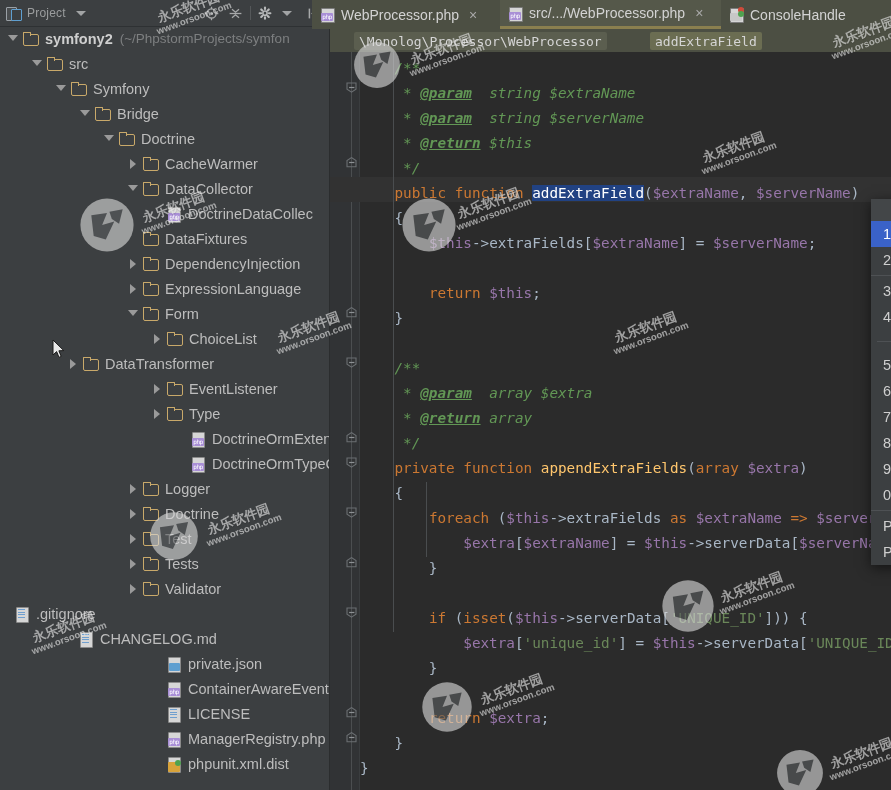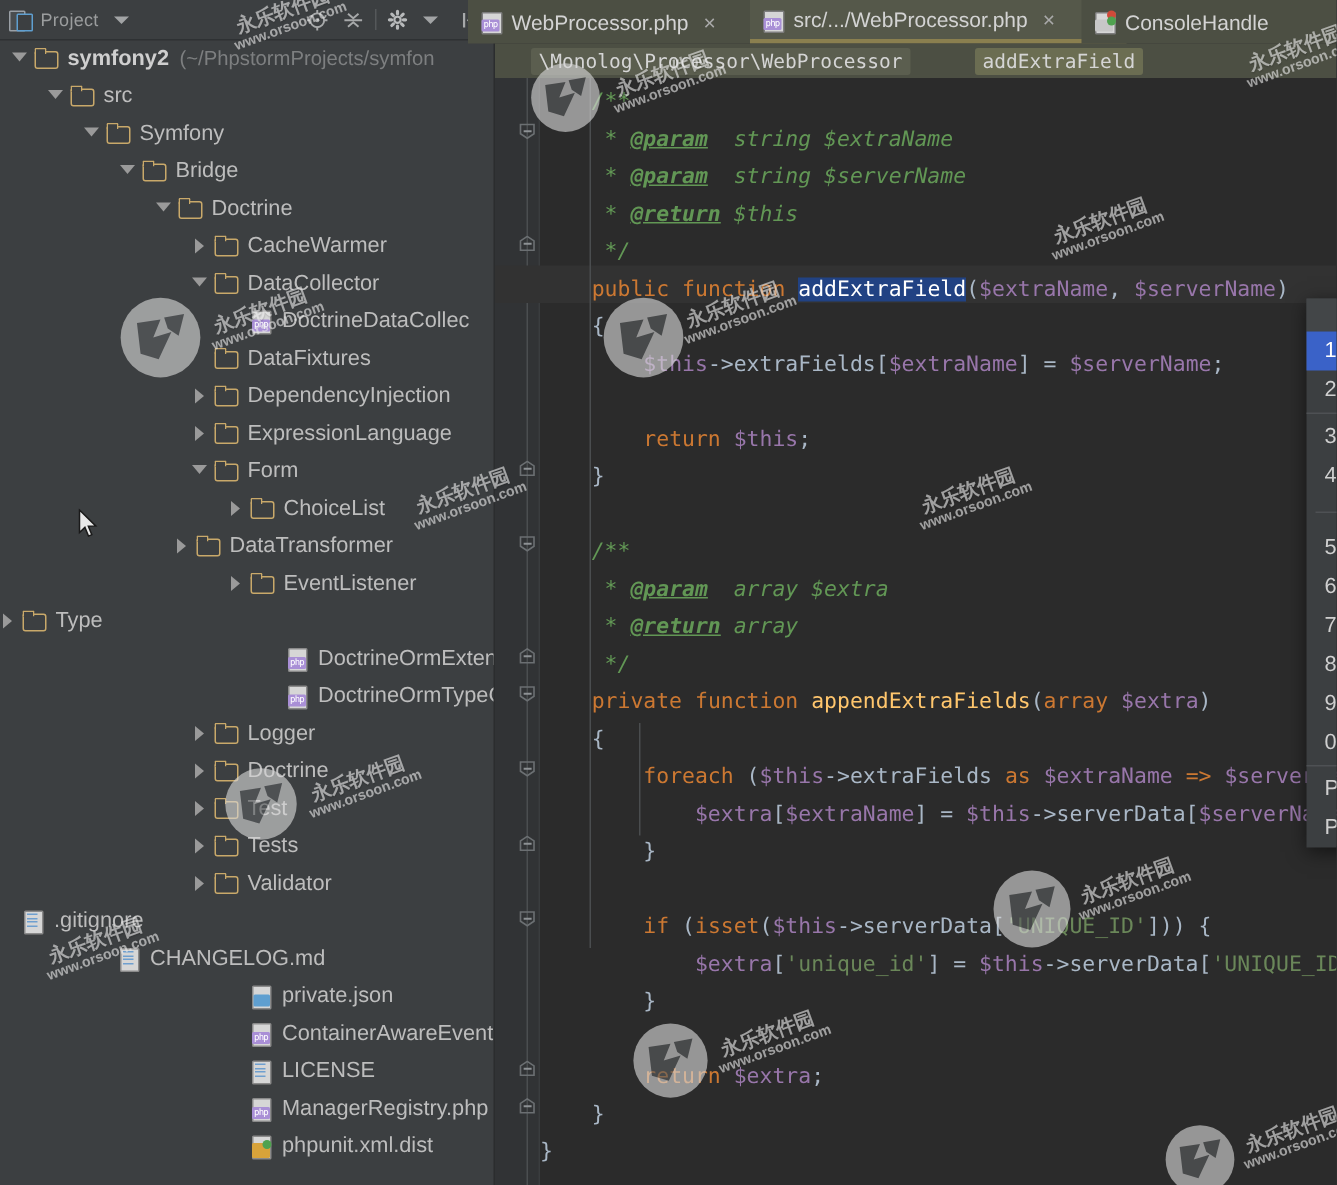--- a/index.html
+++ b/index.html
@@ -341,31 +341,31 @@
         <div class="trow" style="padding-left: 128px;">
           <span class="arrow expanded"></span>
           <span class="folder"></span>
           <span class="tlabel">Form</span>
         </div>
         <div class="trow" style="padding-left: 152px;">
           <span class="arrow collapsed"></span>
           <span class="folder"></span>
           <span class="tlabel">ChoiceList</span>
         </div>
-        <div class="trow" style="padding-left: 116px;">
+        <div class="trow" style="padding-left: 68px;">
           <span class="arrow collapsed"></span>
           <span class="folder"></span>
           <span class="tlabel">DataTransformer</span>
         </div>
         <div class="trow" style="padding-left: 152px;">
           <span class="arrow collapsed"></span>
           <span class="folder"></span>
           <span class="tlabel">EventListener</span>
         </div>
-        <div class="trow" style="">
+        <div class="trow" style="padding-left: 152px;">
           <span class="arrow collapsed"></span>
           <span class="folder"></span>
           <span class="tlabel">Type</span>
         </div>
         <div class="trow" style="padding-left: 176px;">
           <span class="arrow none"></span>
           <span class="fileicon php">
             <span class="pg"></span>
             <span class="badge">php</span>
           </span>

